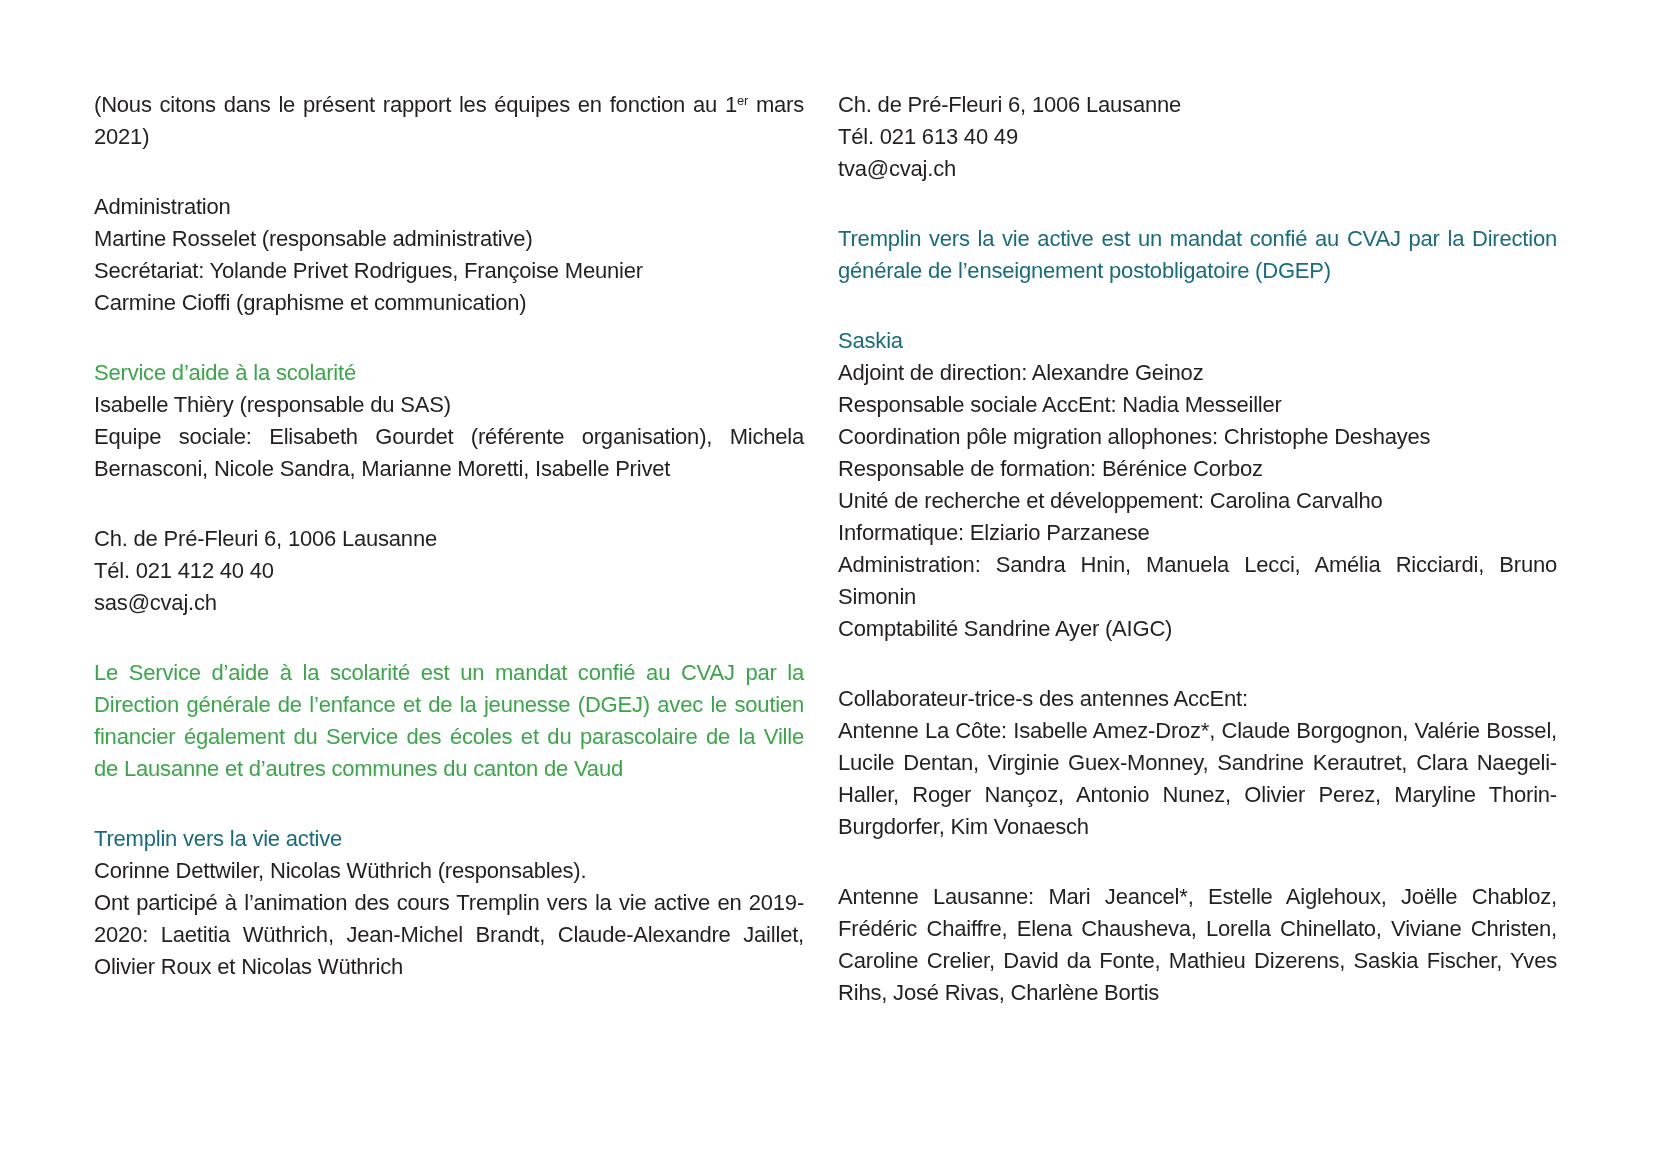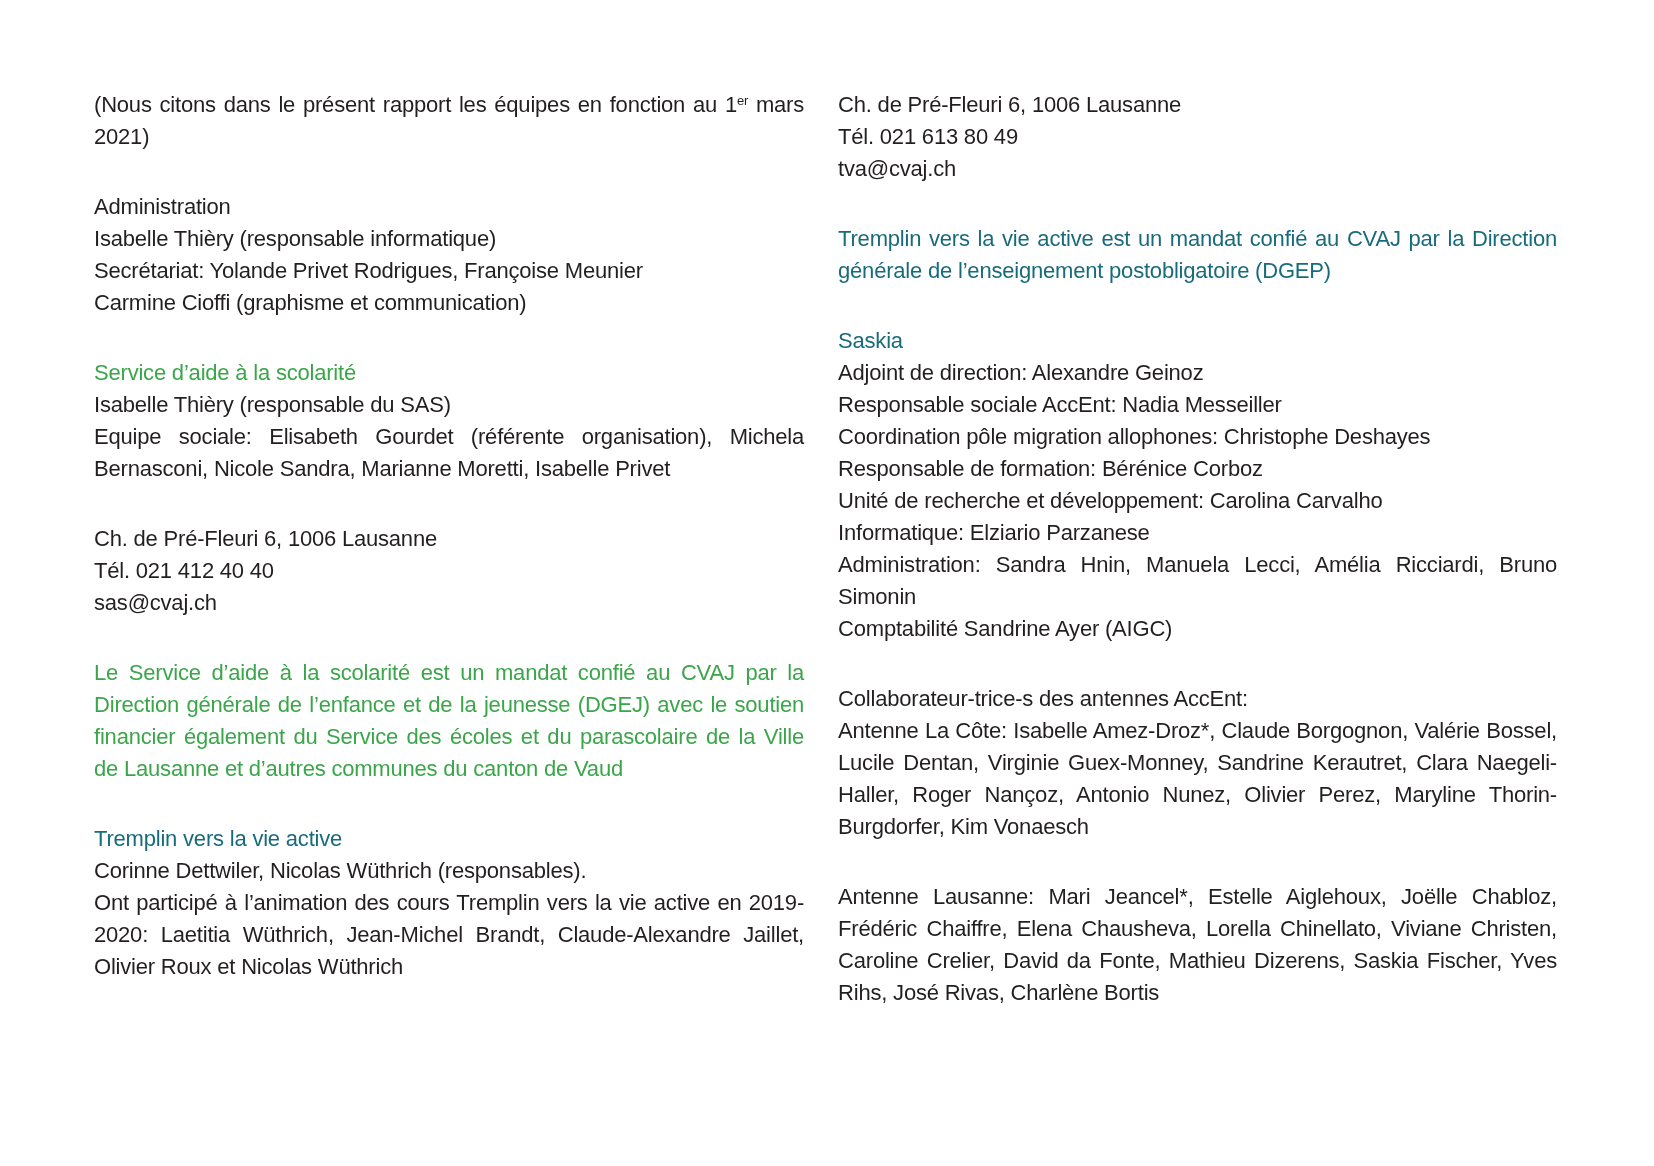--- a/index.html
+++ b/index.html
@@ -33,37 +33,37 @@
   .c-teal  { color: var(--teal, #186b7c); }
   .sup { font-size: 13px; vertical-align: 7px; line-height: 0; }
 </style>
 </head>
 <body>
 
 <div class="page">
   <div class="col">
       <p class="block para justify"><span>(Nous citons dans le présent rapport les équipes en fonction au 1</span><span class="sup">er</span><span> mars 2021)</span></p>
       <p class="block heading gap"><span class="b">Administration</span></p>
-      <p class="block line"><span>Isabelle Thièry (responsable informatique)</span></p>
+      <p class="block line"><span>Martine Rosselet (responsable administrative)</span></p>
       <p class="block line"><span>Secrétariat: Yolande Privet Rodrigues, Françoise Meunier</span></p>
       <p class="block line"><span>Carmine Cioffi  (graphisme et communication)</span></p>
       <p class="block heading c-green gap"><span class="b">Service d’aide à la scolarité</span></p>
       <p class="block line"><span>Isabelle Thièry (responsable du SAS)</span></p>
       <p class="block para justify"><span>Equipe sociale: Elisabeth Gourdet (référente organisation), Michela Bernasconi, Nicole Sandra, Marianne Moretti, Isabelle Privet</span></p>
       <p class="block line gap"><span>Ch. de Pré-Fleuri 6, 1006 Lausanne</span></p>
       <p class="block line"><span>Tél. 021 412 40 40</span></p>
       <p class="block line"><span>sas@cvaj.ch</span></p>
       <p class="block para justify c-green gap"><span>Le Service d’aide à la scolarité est un mandat confié au CVAJ par la Direction générale de l’enfance et de la jeunesse (DGEJ) avec le soutien financier également du Service des écoles et du parascolaire de la Ville de Lausanne et d’autres communes du canton de Vaud</span></p>
       <p class="block heading c-teal gap"><span class="b">Tremplin vers la vie active</span></p>
       <p class="block line"><span>Corinne Dettwiler, Nicolas Wüthrich (responsables).</span></p>
       <p class="block para justify"><span>Ont participé à l’animation des cours Tremplin vers la vie active en 2019-2020: Laetitia Wüthrich,  Jean-Michel Brandt, Claude-Alexandre Jaillet, Olivier Roux et Nicolas Wüthrich</span></p>
     </div>
   <div class="col right">
       <p class="block line"><span>Ch. de Pré-Fleuri 6, 1006 Lausanne</span></p>
-      <p class="block line"><span>Tél. 021 613 80 49</span></p>
+      <p class="block line"><span>Tél. 021 613 40 49</span></p>
       <p class="block line"><span>tva@cvaj.ch</span></p>
       <p class="block para justify c-teal gap"><span>Tremplin vers la vie active est un mandat confié au CVAJ par la Direction générale de l’enseignement postobligatoire (DGEP)</span></p>
       <p class="block heading c-teal gap"><span class="b">Saskia</span></p>
       <p class="block line"><span class="b">Adjoint de direction:</span><span> Alexandre Geinoz</span></p>
       <p class="block line"><span class="b">Responsable sociale AccEnt</span><span>: Nadia Messeiller</span></p>
       <p class="block line"><span class="b">Coordination pôle migration allophones</span><span>: Christophe Deshayes</span></p>
       <p class="block line"><span class="b">Responsable de formation:</span><span> Bérénice Corboz</span></p>
       <p class="block line"><span class="b">Unité de recherche et développement:</span><span> Carolina Carvalho</span></p>
       <p class="block line"><span class="b">Informatique:</span><span> Elziario Parzanese</span></p>
       <p class="block para justify"><span class="b">Administration:</span><span> Sandra Hnin, Manuela Lecci, Amélia Ricciardi, Bruno Simonin</span></p>

